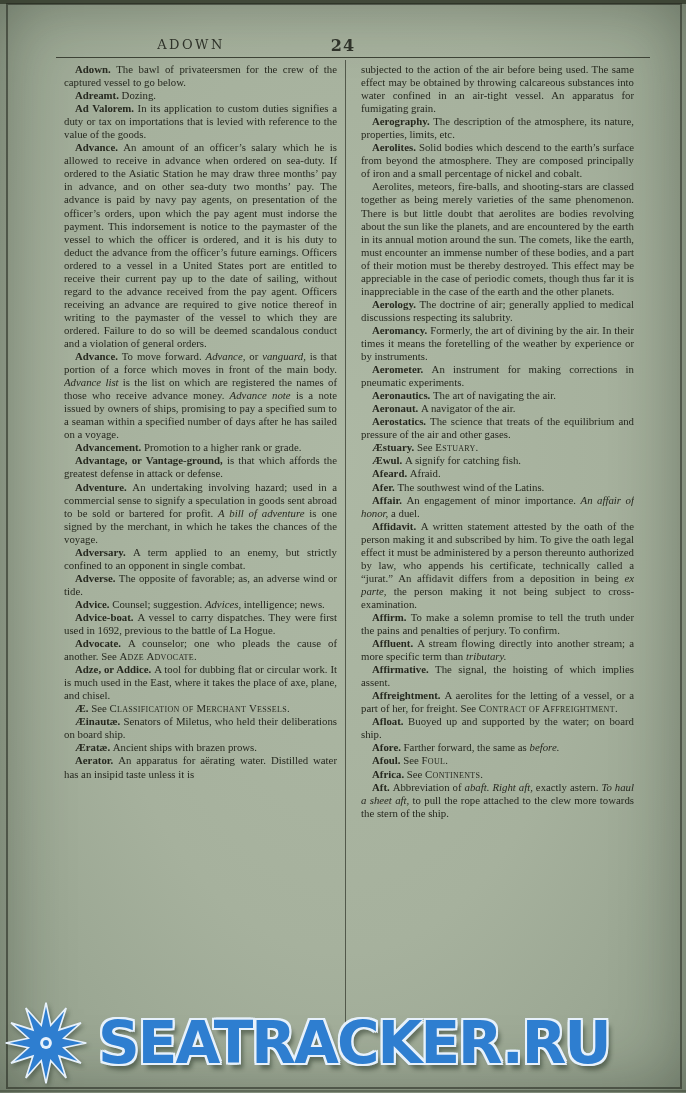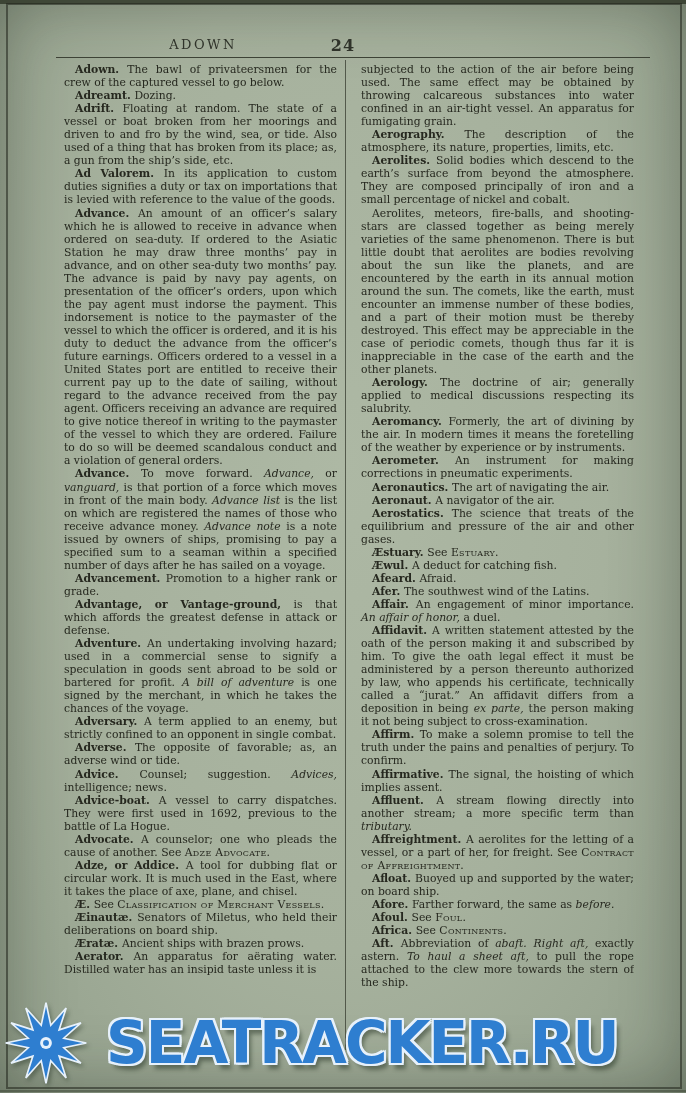--- a/index.html
+++ b/index.html
@@ -12,46 +12,46 @@
     color:#26281f;
     box-shadow:inset 0 0 70px rgba(22,28,18,.38);
   }
   .edge-top{position:absolute;top:0;left:0;right:0;height:4px;background:#343b2c;opacity:.85;}
   .edge-bottom{position:absolute;bottom:1px;left:0;right:0;height:2px;background:#343b2c;opacity:.45;}
   .frame{position:absolute;top:3px;left:6px;right:4px;bottom:4px;border:2px solid rgba(32,37,28,.55);pointer-events:none;}
   .runhead{
     position:absolute;top:37px;font-size:13px;letter-spacing:2.5px;
     color:#2f332a;text-align:center;font-weight:500;
   }
-  .runhead.left{left:64px;width:278px;}
+  .runhead.left{left:52px;width:278px;}
   .runhead.right{left:356px;width:278px;}
   .pagenum{
     position:absolute;top:36px;left:0;width:100%;text-align:center;
     font-size:16px;font-weight:bold;color:#2f332a;letter-spacing:1px;
   }
   .rule{position:absolute;top:57px;left:56px;right:36px;height:1px;background:#3d4236;}
   .divider{position:absolute;top:60px;left:345px;width:1px;height:990px;background:#3d4236;opacity:.8;}
   .columns{
     position:absolute;top:63px;left:64px;width:570px;height:1020px;
-    display:flex;gap:24px;overflow:hidden;
+    display:flex;gap:24px;overflow:hidden;font-family:Liberation Serif, serif;
   }
   .col{flex:1;min-width:0;}
   p.entry{
     margin:0;text-align:justify;
     font-size:10.8px;line-height:13.05px;
     text-indent:11px;
   }
   p.entry.noindent{text-indent:0;}
   .head{font-weight:bold;}
   .it{font-style:italic;}
   .sc{font-variant:small-caps;letter-spacing:.3px;margin-top:16px;}
   .rm{}
   .watermark{
     position:absolute;left:4px;bottom:8px;right:0;
-    display:flex;align-items:center;gap:18px;
+    display:flex;align-items:center;gap:10px;
     pointer-events:none;
   }
   .wm-star{width:84px;height:84px;flex:0 0 auto;filter:drop-shadow(2px 3px 2px rgba(30,45,30,.4));}
   .wm-text{
     font-family:"DejaVu Sans", sans-serif;
     font-weight:bold;font-size:58px;letter-spacing:-2px;
     color:#2e7ed0;white-space:nowrap;
     transform:scaleY(1.02);
     text-shadow:
       -2px -2px 0 #e7f1fb, 2px -2px 0 #e7f1fb,
@@ -72,21 +72,20 @@
   <span class="runhead left">ADOWN</span>
   <span class="pagenum">24</span>
 
   <div class="rule"></div>
   <div class="divider"></div>
 
   <div class="columns">
     <div class="col" id="col-left">
         <p class="entry"><span class="head">Adown.&nbsp;</span><span class="rm">The bawl of privateersmen for the crew of the captured vessel to go below.</span></p>
         <p class="entry"><span class="head">Adreamt.&nbsp;</span><span class="rm">Dozing.</span></p>
-        <p class="entry"><span class="head">Adrift.&nbsp;</span><span class="rm">Floating at random.  The state of a vessel or boat broken from her moorings and driven to and fro by the wind, sea, or tide.  Also used of a thing that has broken from its place; as, a gun from the ship’s side, etc.</span></p>
         <p class="entry"><span class="head">Ad Valorem.&nbsp;</span><span class="rm">In its application to custom duties signifies a duty or tax on importations that is levied with reference to the value of the goods.</span></p>
         <p class="entry"><span class="head">Advance.&nbsp;</span><span class="rm">An amount of an officer’s salary which he is allowed to receive in advance when ordered on sea-duty.  If ordered to the Asiatic Station he may draw three months’ pay in advance, and on other sea-duty two months’ pay. The advance is paid by navy pay agents, on presentation of the officer’s orders, upon which the pay agent must indorse the payment.  This indorsement is notice to the paymaster of the vessel to which the officer is ordered, and it is his duty to deduct the advance from the officer’s future earnings.  Officers ordered to a vessel in a United States port are entitled to receive their current pay up to the date of sailing, without regard to the advance received from the pay agent.  Officers receiving an advance are required to give notice thereof in writing to the paymaster of the vessel to which they are ordered.  Failure to do so will be deemed scandalous conduct and a violation of general orders.</span></p>
         <p class="entry"><span class="head">Advance.&nbsp;</span><span class="rm">To move forward.  </span><span class="it">Advance,</span><span class="rm"> or </span><span class="it">vanguard,</span><span class="rm"> is that portion of a force which moves in front of the main body.  </span><span class="it">Advance list</span><span class="rm"> is the list on which are registered the names of those who receive advance money.  </span><span class="it">Advance note</span><span class="rm"> is a note issued by owners of ships, promising to pay a specified sum to a seaman within a specified number of days after he has sailed on a voyage.</span></p>
         <p class="entry"><span class="head">Advancement.&nbsp;</span><span class="rm">Promotion to a higher rank or grade.</span></p>
         <p class="entry"><span class="head">Advantage, or Vantage-ground,&nbsp;</span><span class="rm">is that which affords the greatest defense in attack or defense.</span></p>
         <p class="entry"><span class="head">Adventure.&nbsp;</span><span class="rm">An undertaking involving hazard; used in a commercial sense to signify a speculation in goods sent abroad to be sold or bartered for profit.  </span><span class="it">A bill of adventure</span><span class="rm"> is one signed by the merchant, in which he takes the chances of the voyage.</span></p>
         <p class="entry"><span class="head">Adversary.&nbsp;</span><span class="rm">A term applied to an enemy, but strictly confined to an opponent in single combat.</span></p>
         <p class="entry"><span class="head">Adverse.&nbsp;</span><span class="rm">The opposite of favorable; as, an adverse wind or tide.</span></p>
         <p class="entry"><span class="head">Advice.&nbsp;</span><span class="rm">Counsel; suggestion.  </span><span class="it">Advices,</span><span class="rm"> intelligence; news.</span></p>
         <p class="entry"><span class="head">Advice-boat.&nbsp;</span><span class="rm">A vessel to carry dispatches. They were first used in 1692, previous to the battle of La Hogue.</span></p>
@@ -96,34 +95,34 @@
         <p class="entry"><span class="head">Æinautæ.&nbsp;</span><span class="rm">Senators of Miletus, who held their deliberations on board ship.</span></p>
         <p class="entry"><span class="head">Æratæ.&nbsp;</span><span class="rm">Ancient ships with brazen prows.</span></p>
         <p class="entry"><span class="head">Aerator.&nbsp;</span><span class="rm">An apparatus for aërating water. Distilled water has an insipid taste unless it is</span></p>
       </div>
     <div class="col" id="col-right">
         <p class="entry noindent"><span class="rm">subjected to the action of the air before being used.  The same effect may be obtained by throwing calcareous substances into water confined in an air-tight vessel.  An apparatus for fumigating grain.</span></p>
         <p class="entry"><span class="head">Aerography.&nbsp;</span><span class="rm">The description of the atmosphere, its nature, properties, limits, etc.</span></p>
         <p class="entry"><span class="head">Aerolites.&nbsp;</span><span class="rm">Solid bodies which descend to the earth’s surface from beyond the atmosphere. They are composed principally of iron and a small percentage of nickel and cobalt.</span></p>
         <p class="entry"><span class="rm">Aerolites, meteors, fire-balls, and shooting-stars are classed together as being merely varieties of the same phenomenon.  There is but little doubt that aerolites are bodies revolving about the sun like the planets, and are encountered by the earth in its annual motion around the sun.  The comets, like the earth, must encounter an immense number of these bodies, and a part of their motion must be thereby destroyed.  This effect may be appreciable in the case of periodic comets, though thus far it is inappreciable in the case of the earth and the other planets.</span></p>
         <p class="entry"><span class="head">Aerology.&nbsp;</span><span class="rm">The doctrine of air; generally applied to medical discussions respecting its salubrity.</span></p>
-        <p class="entry"><span class="head">Aeromancy.&nbsp;</span><span class="rm">Formerly, the art of divining by the air.  In modern times it means the foretelling of the weather by experience or by instruments.</span></p>
+        <p class="entry"><span class="head">Aeromancy.&nbsp;</span><span class="rm">Formerly, the art of divining by the air.  In their times it means the foretelling of the weather by experience or by instruments.</span></p>
         <p class="entry"><span class="head">Aerometer.&nbsp;</span><span class="rm">An instrument for making corrections in pneumatic experiments.</span></p>
         <p class="entry"><span class="head">Aeronautics.&nbsp;</span><span class="rm">The art of navigating the air.</span></p>
         <p class="entry"><span class="head">Aeronaut.&nbsp;</span><span class="rm">A navigator of the air.</span></p>
         <p class="entry"><span class="head">Aerostatics.&nbsp;</span><span class="rm">The science that treats of the equilibrium and pressure of the air and other gases.</span></p>
         <p class="entry"><span class="head">Æstuary.&nbsp;</span><span class="rm">See </span><span class="sc">Estuary</span><span class="rm">.</span></p>
-        <p class="entry"><span class="head">Æwul.&nbsp;</span><span class="rm">A deduct for catching fish.</span></p>
+        <p class="entry"><span class="head">Æwul.&nbsp;</span><span class="rm">A signify for catching fish.</span></p>
         <p class="entry"><span class="head">Afeard.&nbsp;</span><span class="rm">Afraid.</span></p>
         <p class="entry"><span class="head">Afer.&nbsp;</span><span class="rm">The southwest wind of the Latins.</span></p>
         <p class="entry"><span class="head">Affair.&nbsp;</span><span class="rm">An engagement of minor importance. </span><span class="it">An affair of honor,</span><span class="rm"> a duel.</span></p>
         <p class="entry"><span class="head">Affidavit.&nbsp;</span><span class="rm">A written statement attested by the oath of the person making it and subscribed by him.  To give the oath legal effect it must be administered by a person thereunto authorized by law, who appends his certificate, technically called a “jurat.”  An affidavit differs from a deposition in being </span><span class="it">ex parte,</span><span class="rm"> the person making it not being subject to cross-examination.</span></p>
         <p class="entry"><span class="head">Affirm.&nbsp;</span><span class="rm">To make a solemn promise to tell the truth under the pains and penalties of perjury. To confirm.</span></p>
+        <p class="entry"><span class="head">Affluent.&nbsp;</span><span class="rm">A stream flowing directly into another stream; a more specific term than </span><span class="it">tributary.</span></p>
         <p class="entry"><span class="head">Affirmative.&nbsp;</span><span class="rm">The signal, the hoisting of which implies assent.</span></p>
-        <p class="entry"><span class="head">Affluent.&nbsp;</span><span class="rm">A stream flowing directly into another stream; a more specific term than </span><span class="it">tributary.</span></p>
         <p class="entry"><span class="head">Affreightment.&nbsp;</span><span class="rm">A aerolites for the letting of a vessel, or a part of her, for freight.  See </span><span class="sc">Contract of Affreightment</span><span class="rm">.</span></p>
         <p class="entry"><span class="head">Afloat.&nbsp;</span><span class="rm">Buoyed up and supported by the water; on board ship.</span></p>
         <p class="entry"><span class="head">Afore.&nbsp;</span><span class="rm">Farther forward, the same as </span><span class="it">before.</span></p>
         <p class="entry"><span class="head">Afoul.&nbsp;</span><span class="rm">See </span><span class="sc">Foul</span><span class="rm">.</span></p>
         <p class="entry"><span class="head">Africa.&nbsp;</span><span class="rm">See </span><span class="sc">Continents</span><span class="rm">.</span></p>
         <p class="entry"><span class="head">Aft.&nbsp;</span><span class="rm">Abbreviation of </span><span class="it">abaft.</span><span class="rm">  </span><span class="it">Right aft,</span><span class="rm"> exactly astern.  </span><span class="it">To haul a sheet aft,</span><span class="rm"> to pull the rope attached to the clew more towards the stern of the ship.</span></p>
       </div>
   </div>
 
   <div class="watermark">

